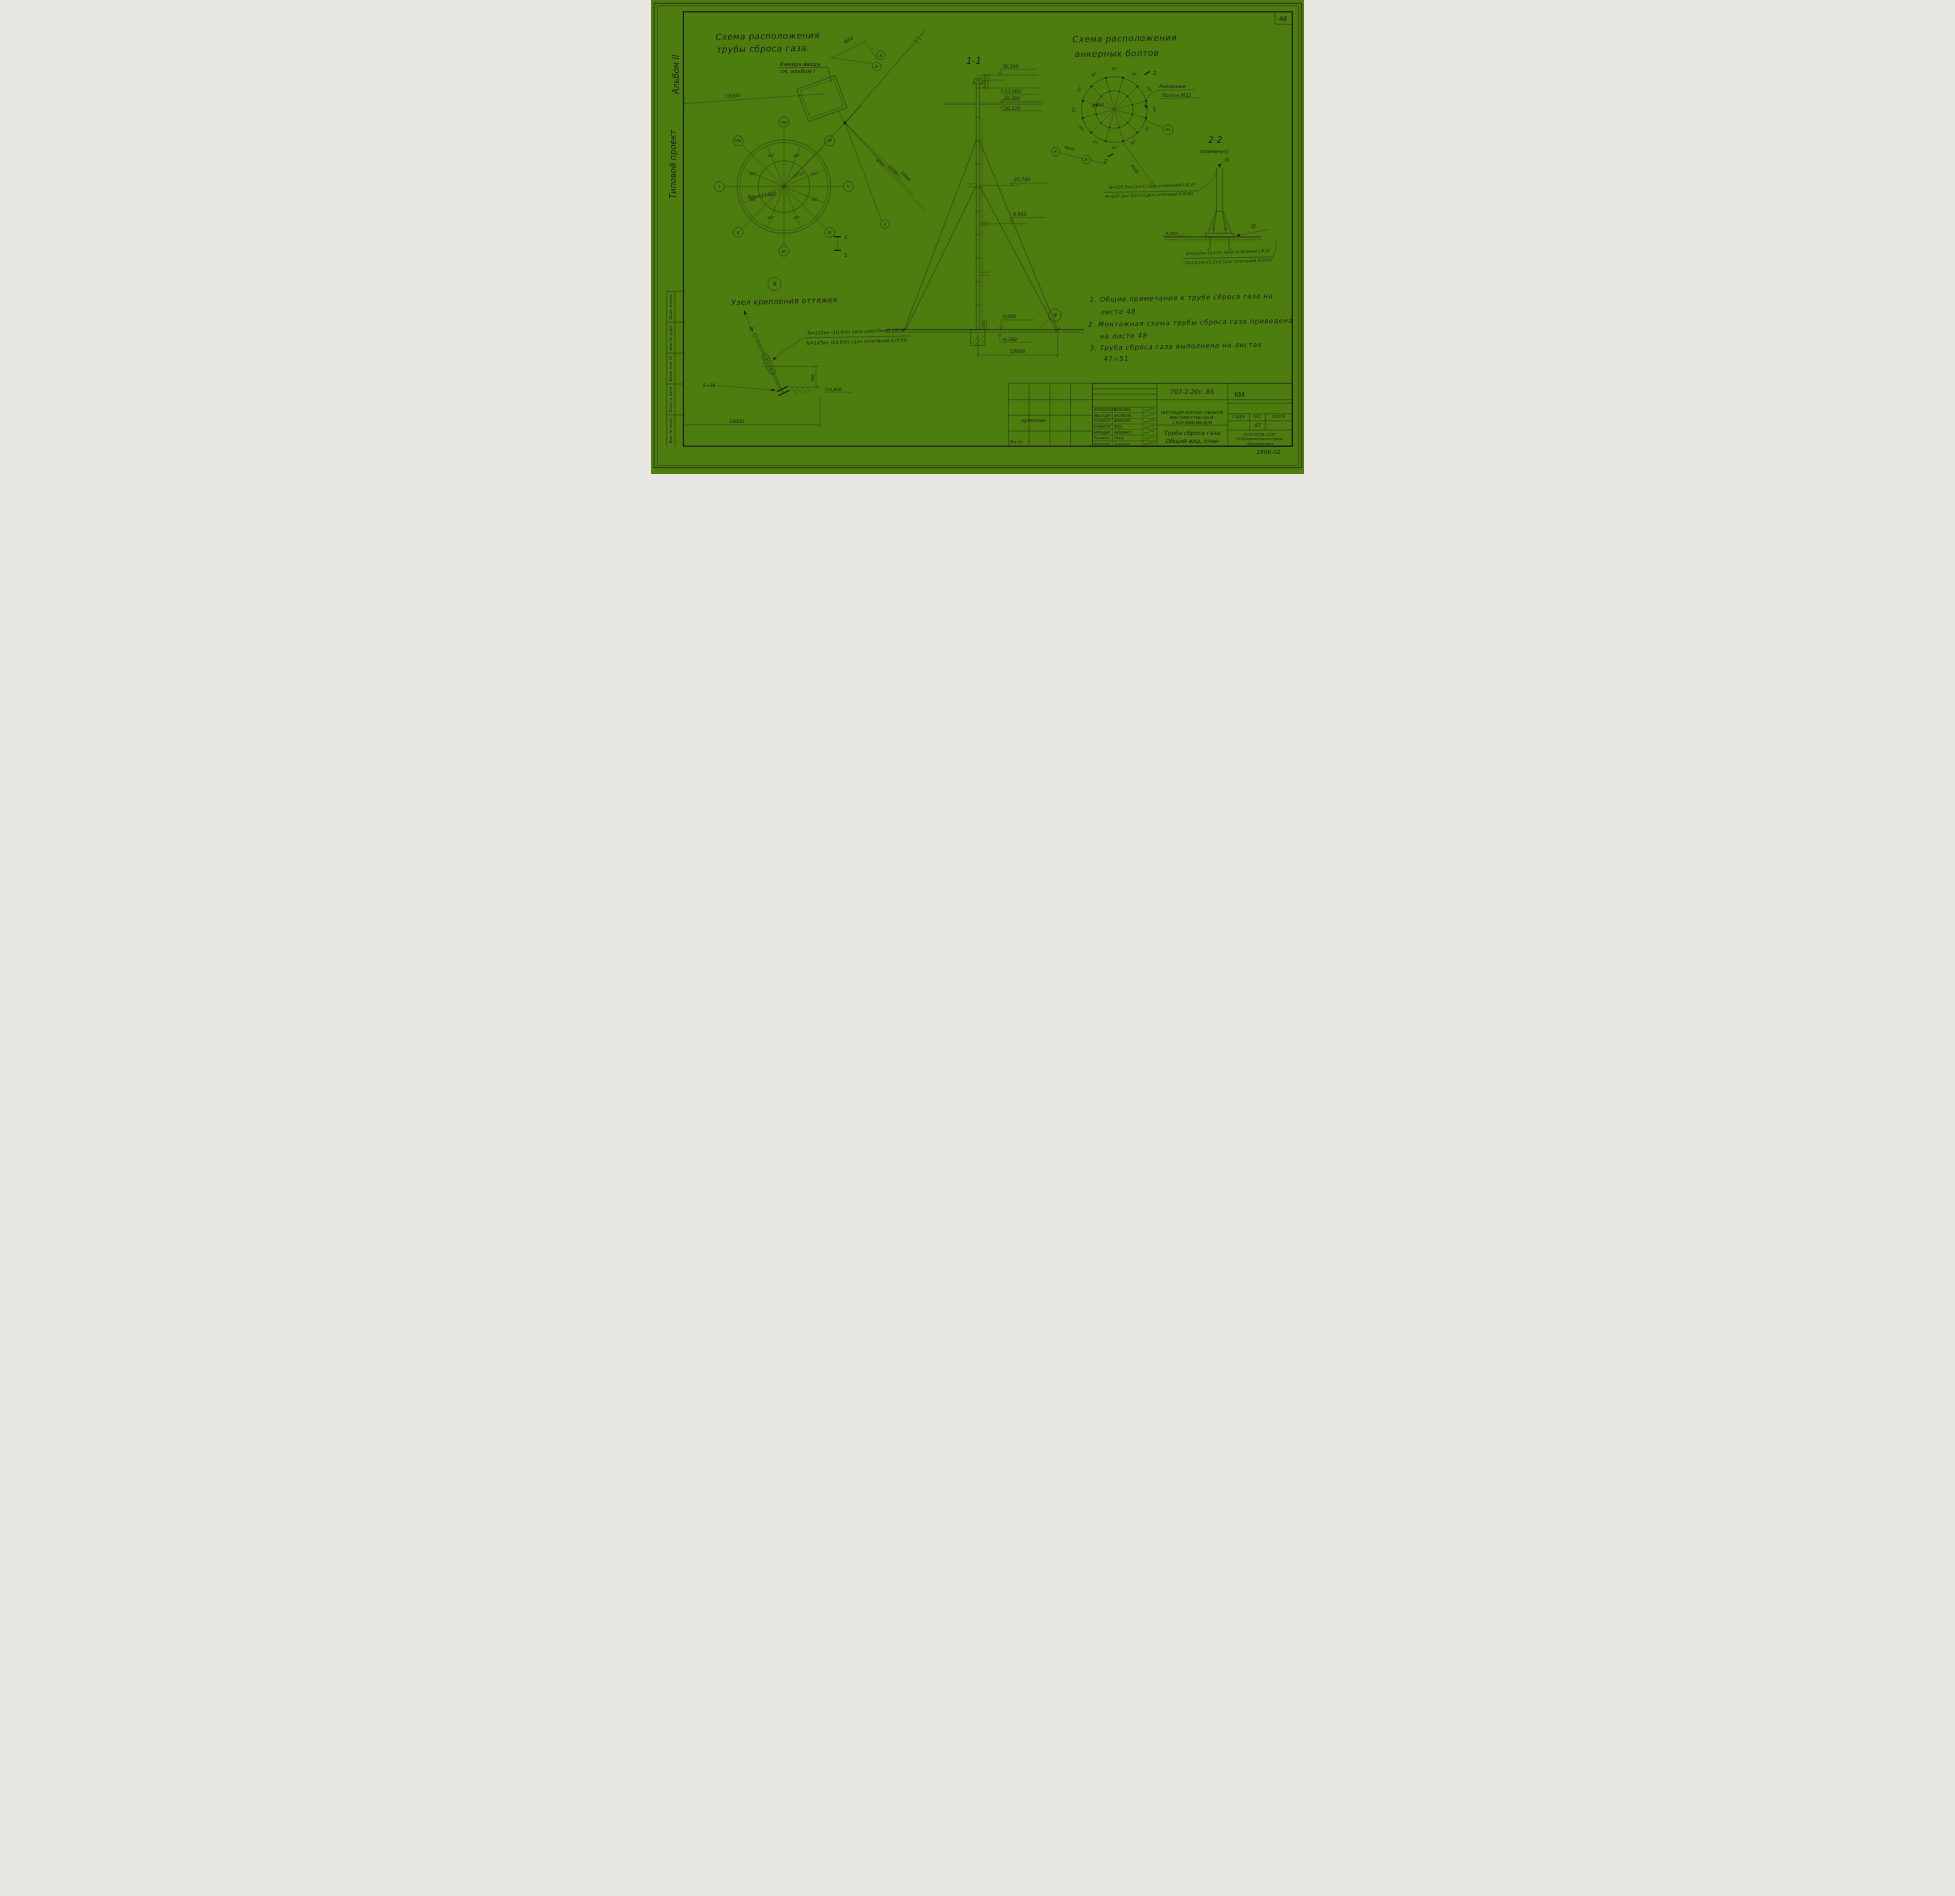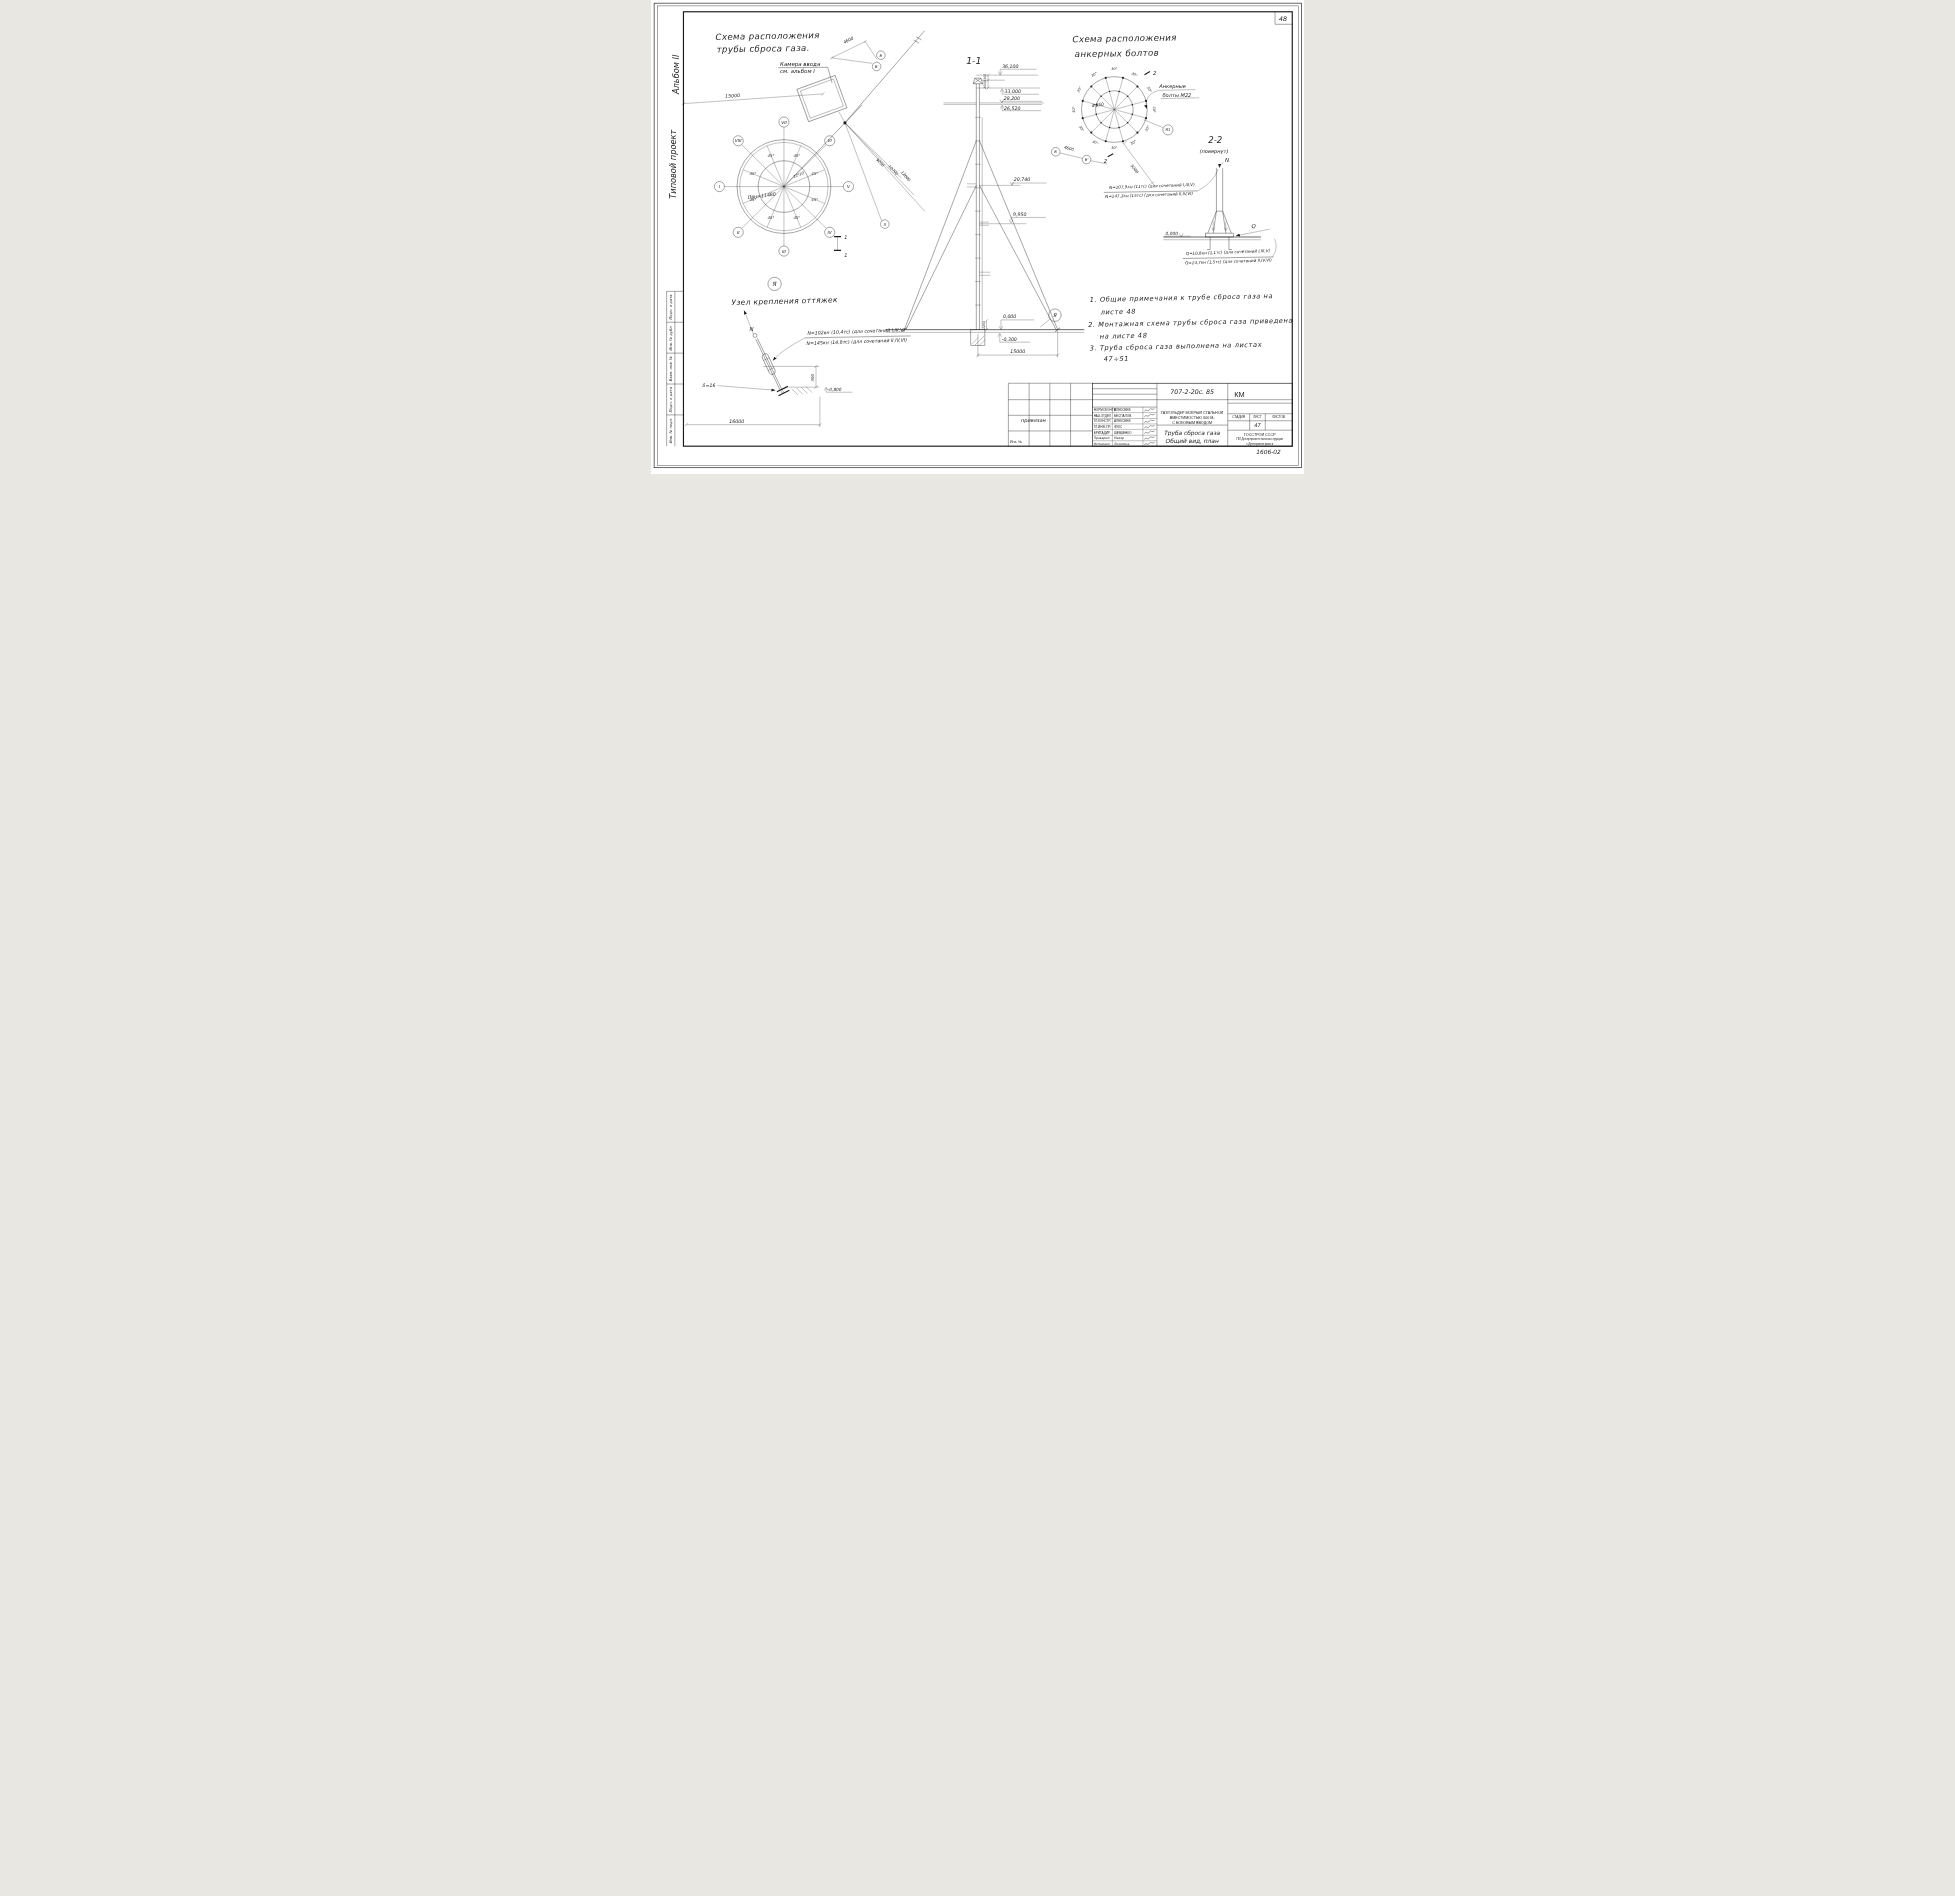--- a/index.html
+++ b/index.html
@@ -1,16 +1,16 @@
 <!DOCTYPE html>
 <html style="font-size:6.3px"><head>
 <meta charset="utf-8">
 <style>
   html,body{margin:0;padding:0;background:#e9e7e1;}
-  .sheet{position:relative;width:653px;height:474px;background:#ffffff;margin:0 auto;
+  .sheet{position:relative;width:653px;height:474px;background:#4d7c0f;margin:0 auto;
          font-family:"Liberation Sans",sans-serif;}
   svg{display:block}
   .ln{stroke:#1d1d1d;stroke-width:1;fill:none}
   .lt{stroke:#1d1d1d;stroke-width:.7;fill:none}
   .l2{stroke:#1d1d1d;stroke-width:1.7;fill:none}
   .l3{stroke:#1d1d1d;stroke-width:3;fill:none}
   .dots{stroke:#1d1d1d;stroke-width:5.4;stroke-linecap:round;fill:none}
   .dots2{stroke:#1d1d1d;stroke-width:4;stroke-linecap:round;fill:none}
   .sig{stroke:#1d1d1d;stroke-width:1.1;fill:none}
   text{fill:#1d1d1d}

